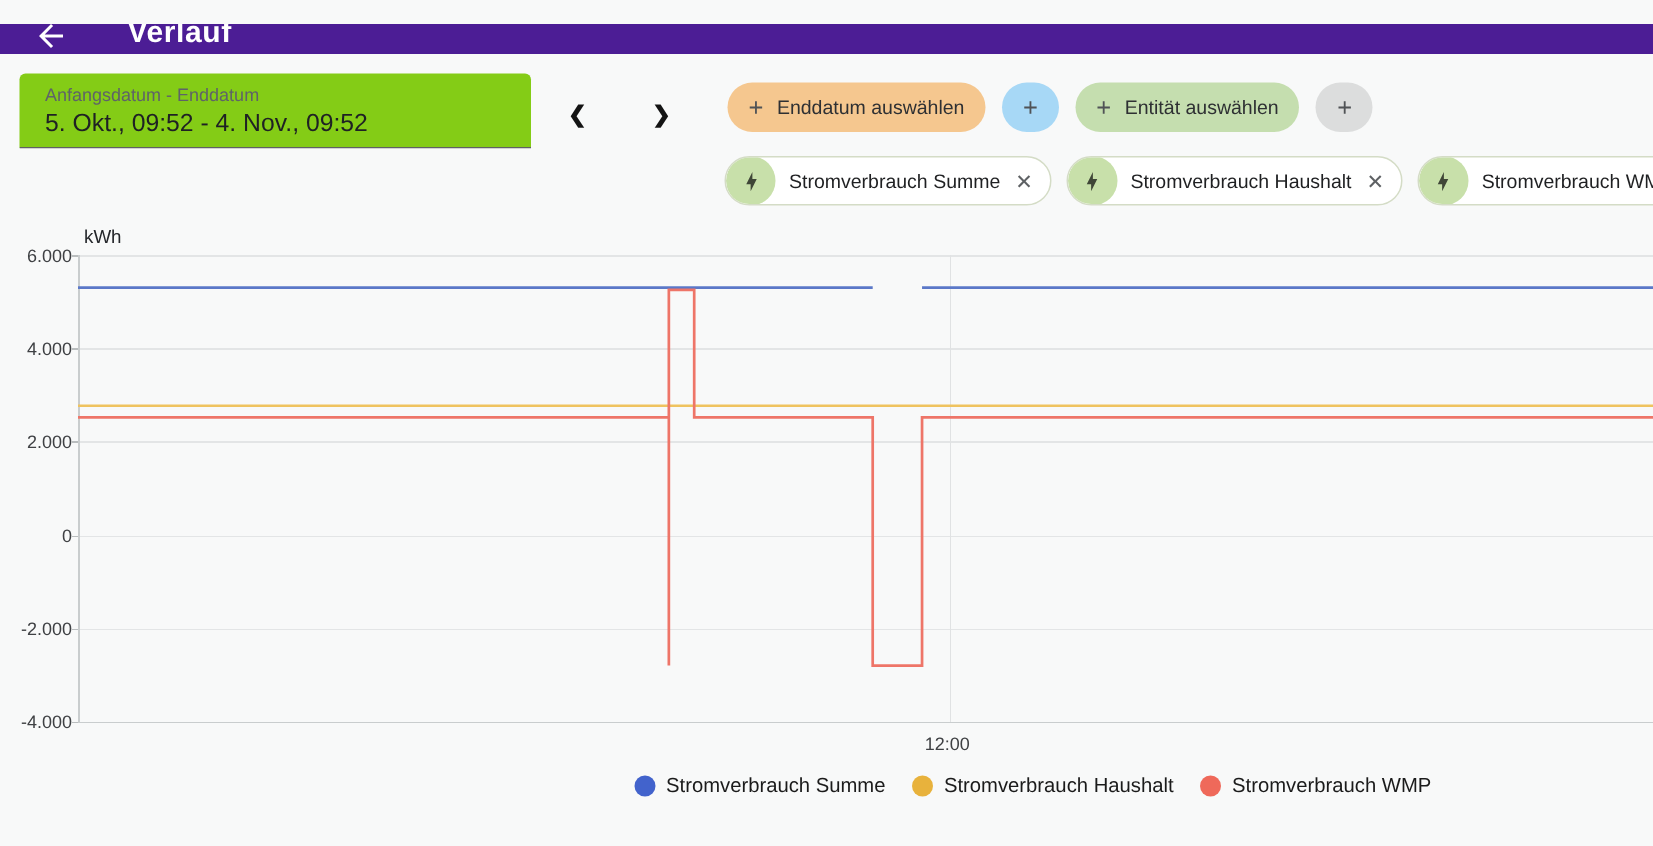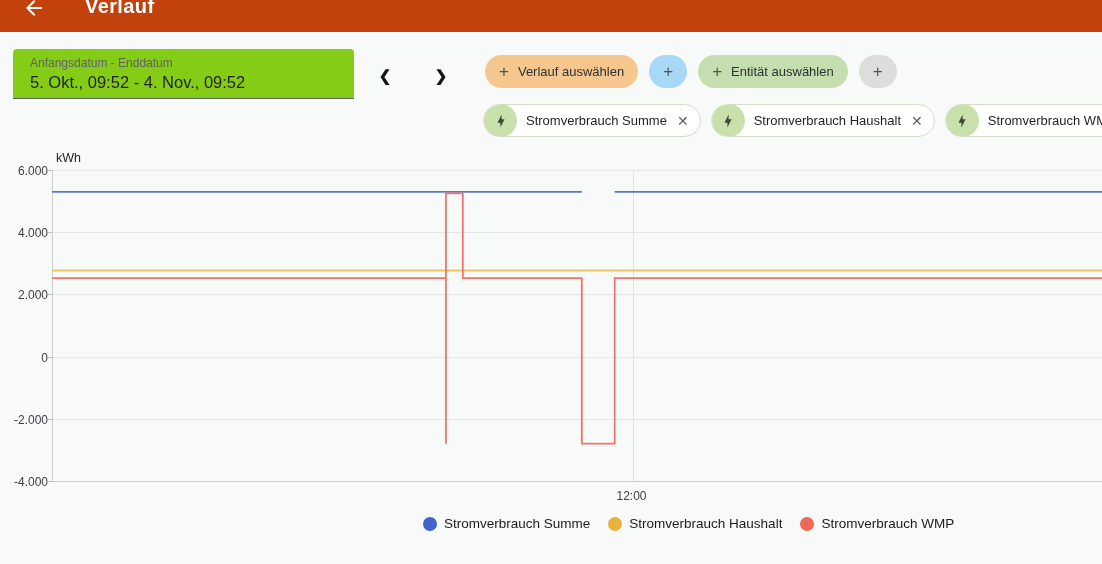--- a/index.html
+++ b/index.html
@@ -6,22 +6,22 @@
   html,body { width:1102px; height:564px; }
   body {
     position:relative;
     background:#f8f9f9;
     font-family:"Liberation Sans", sans-serif;
     overflow:hidden;
   }
 
   
   .app-header {
-    position:absolute; left:0; top:0; width:1102px; height:32px;
-    background:#c2410c; overflow:hidden;
+    position:absolute; left:0; top:16px; width:1102px; height:20px;
+    background:#4c1d95; overflow:hidden;
   }
   .back-btn {
     position:absolute; left:22px; top:-4px; width:24px; height:24px;
     border:none; background:transparent; color:#fff; cursor:pointer; padding:0;
   }
   .page-title {
     position:absolute; left:85px; top:-7px;
     font-size:20px; font-weight:bold; letter-spacing:.4px; color:#fff; line-height:26px;
   }
 
@@ -102,21 +102,21 @@
 <button class="nav-btn" id="prev-btn">
   <span>❮</span>
 </button>
 <button class="nav-btn" id="next-btn">
   <span>❯</span>
 </button>
 
 <div class="chip-row">
   <button class="filter-chip" style="background: rgb(245, 199, 143);">
     <span class="plus-icon">+</span>
-    <span>Verlauf auswählen</span>
+    <span>Enddatum auswählen</span>
   </button>
   <button class="filter-chip" style="background: rgb(167, 216, 246);">
     <span class="plus-icon">+</span>
   </button>
   <button class="filter-chip" style="background: rgb(197, 222, 175);">
     <span class="plus-icon">+</span>
     <span>Entität auswählen</span>
   </button>
   <button class="filter-chip" style="background: rgb(220, 221, 221);">
     <span class="plus-icon">+</span>

